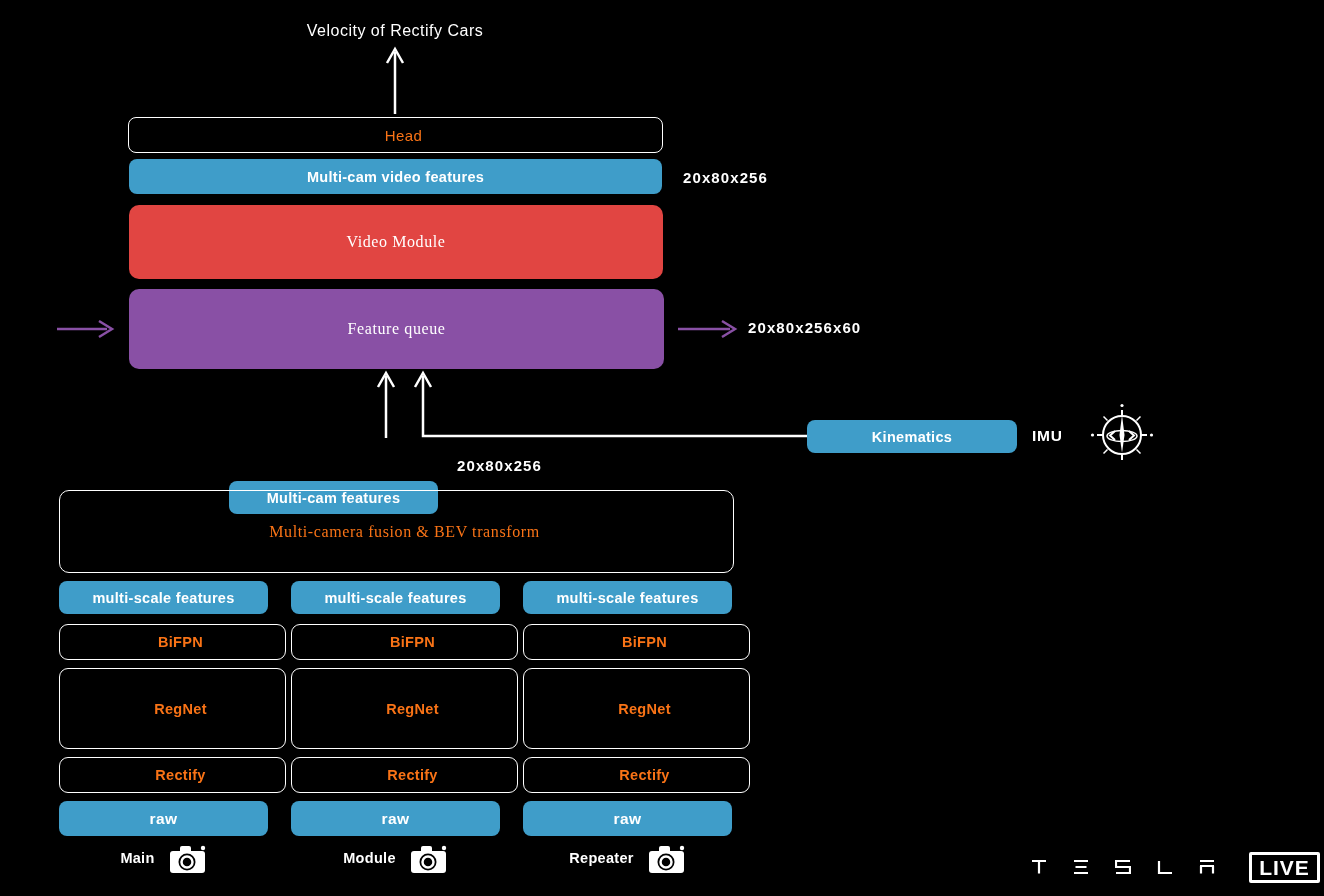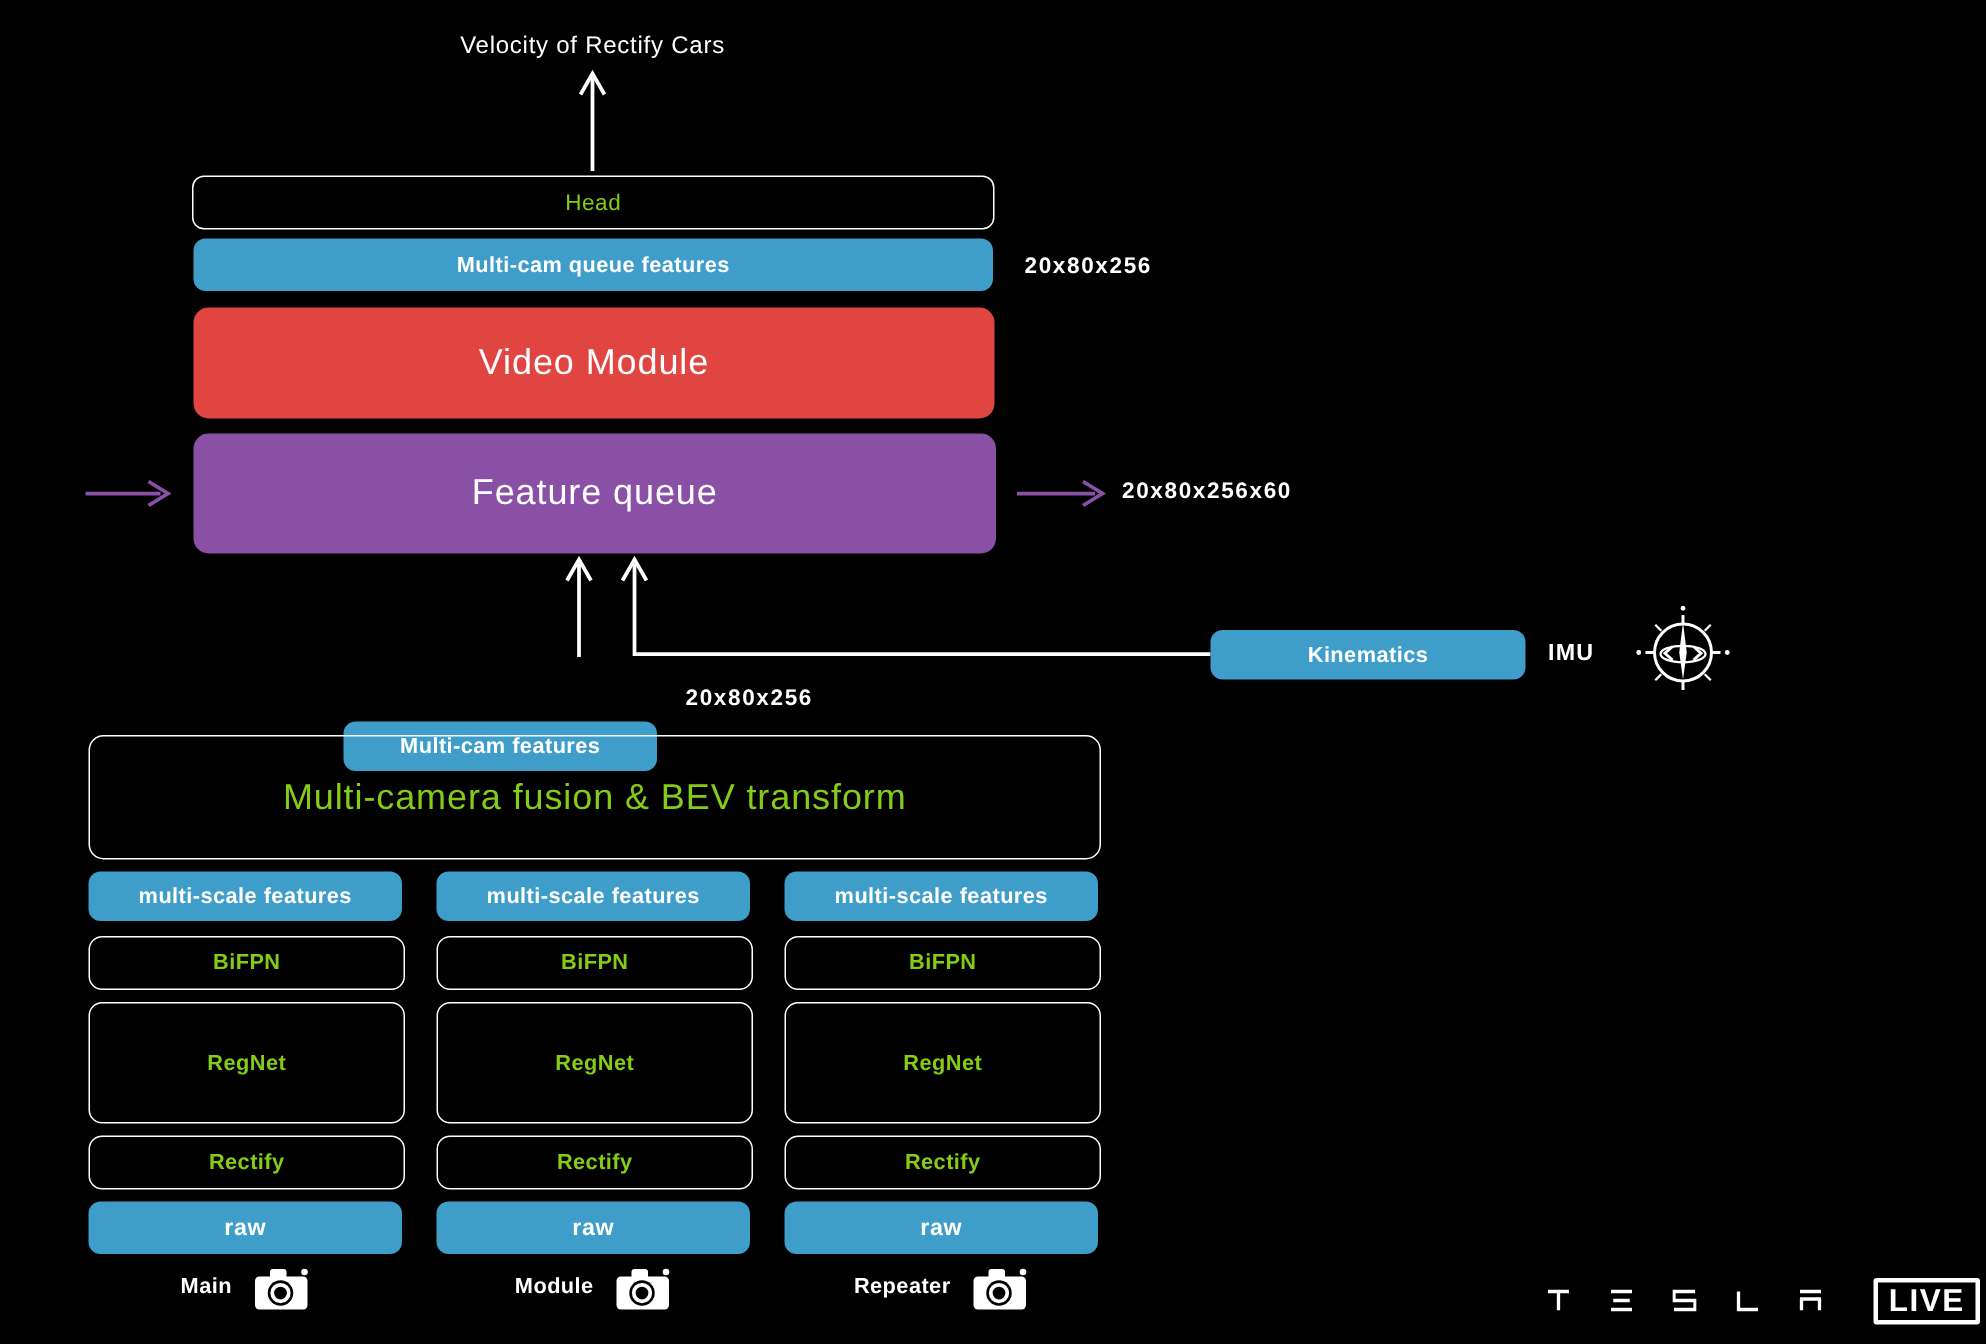--- a/index.html
+++ b/index.html
@@ -5,29 +5,30 @@
   html,body{margin:0;padding:0;}
   body{
     width:1324px;height:896px;overflow:hidden;
     background:var(--background,#000);
     font-family:"Liberation Sans",sans-serif;
     color:#fff;position:relative;
   }
   .abs{position:absolute;box-sizing:border-box;}
   .flexc{display:flex;align-items:center;justify-content:center;}
   .outline-box{
-    border:1.5px solid #fff;border-radius:9px;color:#84cc16;
+    border:1.5px solid #fff;border-radius:9px;color:#f97316;
     background:transparent;
+    padding-left:16px;
   }
   .pill{
     background:var(--blue,#3f9dc9);border-radius:8px;color:#fff;
   }
   .red{background:var(--red,#e14542);border-radius:10px;}
   .purple{background:var(--purple,#8950a5);border-radius:10px;}
-  .t-big{font-size:24px;font-weight:500;letter-spacing:.6px;}
+  .t-big{font-size:16px;font-weight:500;letter-spacing:.6px;font-family:Liberation Serif, serif;}
   .t-med{font-size:15px;font-weight:500;letter-spacing:.4px;}
   .t-pill{font-size:14.5px;font-weight:700;letter-spacing:.3px;}
   .t-dims{font-size:15px;font-weight:600;letter-spacing:1.1px;}
   .t-cam{font-size:14.5px;font-weight:700;letter-spacing:.3px;}
   svg{display:block;}
   .stroke-w{stroke:#fff;stroke-width:2.5;fill:none;}
   .stroke-p{stroke:var(--purple,#8950a5);stroke-width:2.5;fill:none;}
   .col{position:absolute;width:209px;top:580px;height:300px;}
   .stage{position:absolute;left:0;width:209px;}
   .cam-row{position:absolute;left:0;width:209px;top:260px;height:36px;display:flex;align-items:center;justify-content:center;gap:14px;}
@@ -43,21 +44,21 @@
 
 <div class="abs flexc" style="left:195px;top:20px;width:400px;height:22px;font-size:16px;font-weight:500;letter-spacing:.5px;">Velocity of Rectify Cars</div>
 
 <svg class="abs" style="left:381px;top:44px" width="28" height="72" viewBox="0 0 28 72">
   <path class="stroke-w" d="M14 70 V8"></path>
   <path class="stroke-w" d="M6 19 L14 5 L22 19"></path>
 </svg>
 
 <div class="abs flexc outline-box t-med" style="left:128px;top:117px;width:535px;height:36px;border-radius:8px;">Head</div>
 
-<div class="abs flexc pill t-pill" style="left:129px;top:159px;width:533px;height:35px;">Multi-cam queue features</div>
+<div class="abs flexc pill t-pill" style="left:129px;top:159px;width:533px;height:35px;">Multi-cam video features</div>
 <div class="abs flexc t-dims" style="left:683px;top:167px;height:20px;">20x80x256</div>
 
 <div class="abs flexc red t-big" style="left:129px;top:205px;width:534px;height:74px;">Video Module</div>
 
 <div class="abs flexc purple t-big" style="left:129px;top:289px;width:535px;height:80px;">Feature queue</div>
 
 <svg class="abs" style="left:55px;top:318px" width="62" height="22" viewBox="0 0 62 22">
   <path class="stroke-p" d="M2 11 H52"></path>
   <path class="stroke-p" d="M44 3 L57 11 L44 19"></path>
 </svg>

